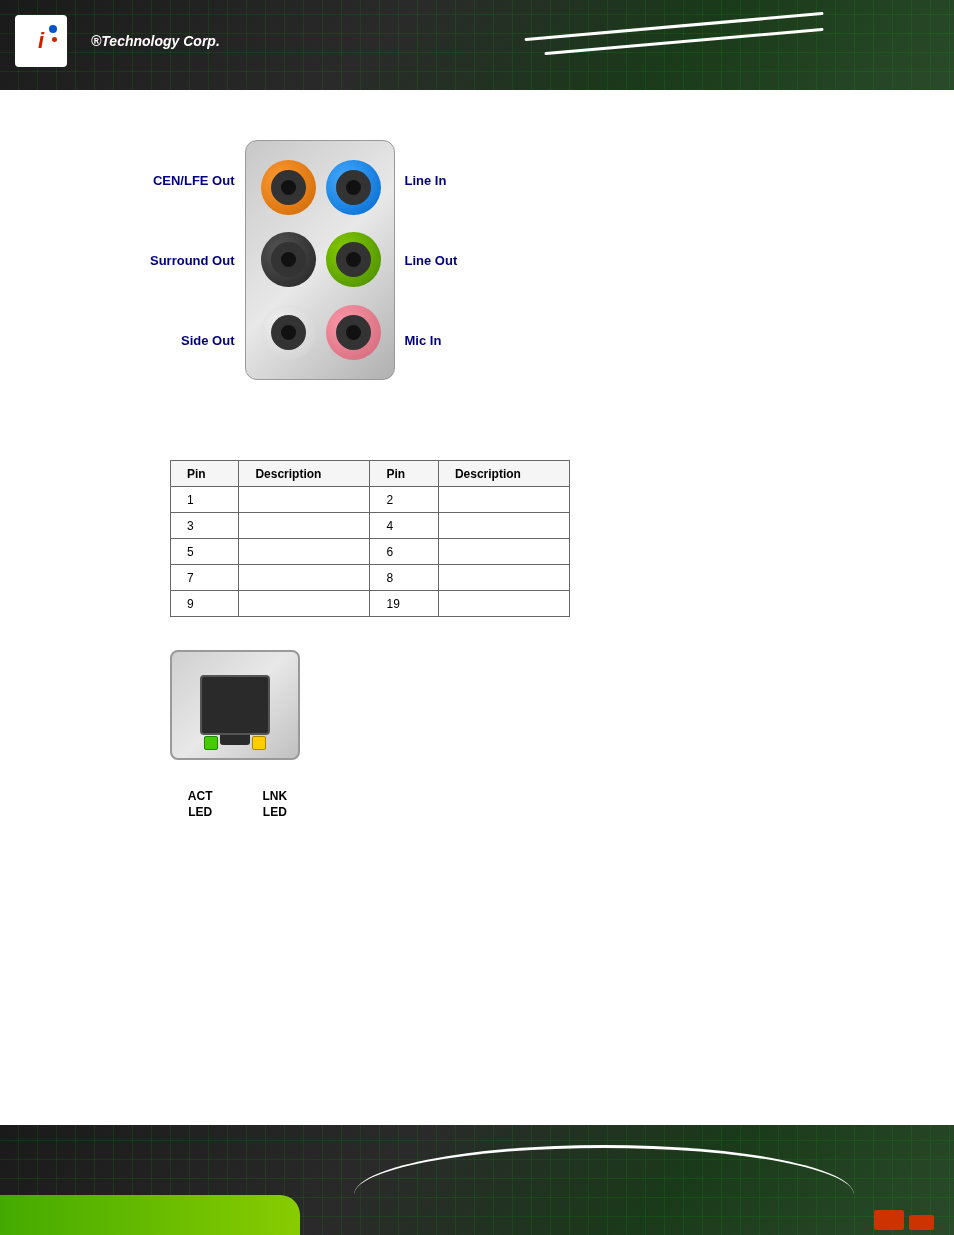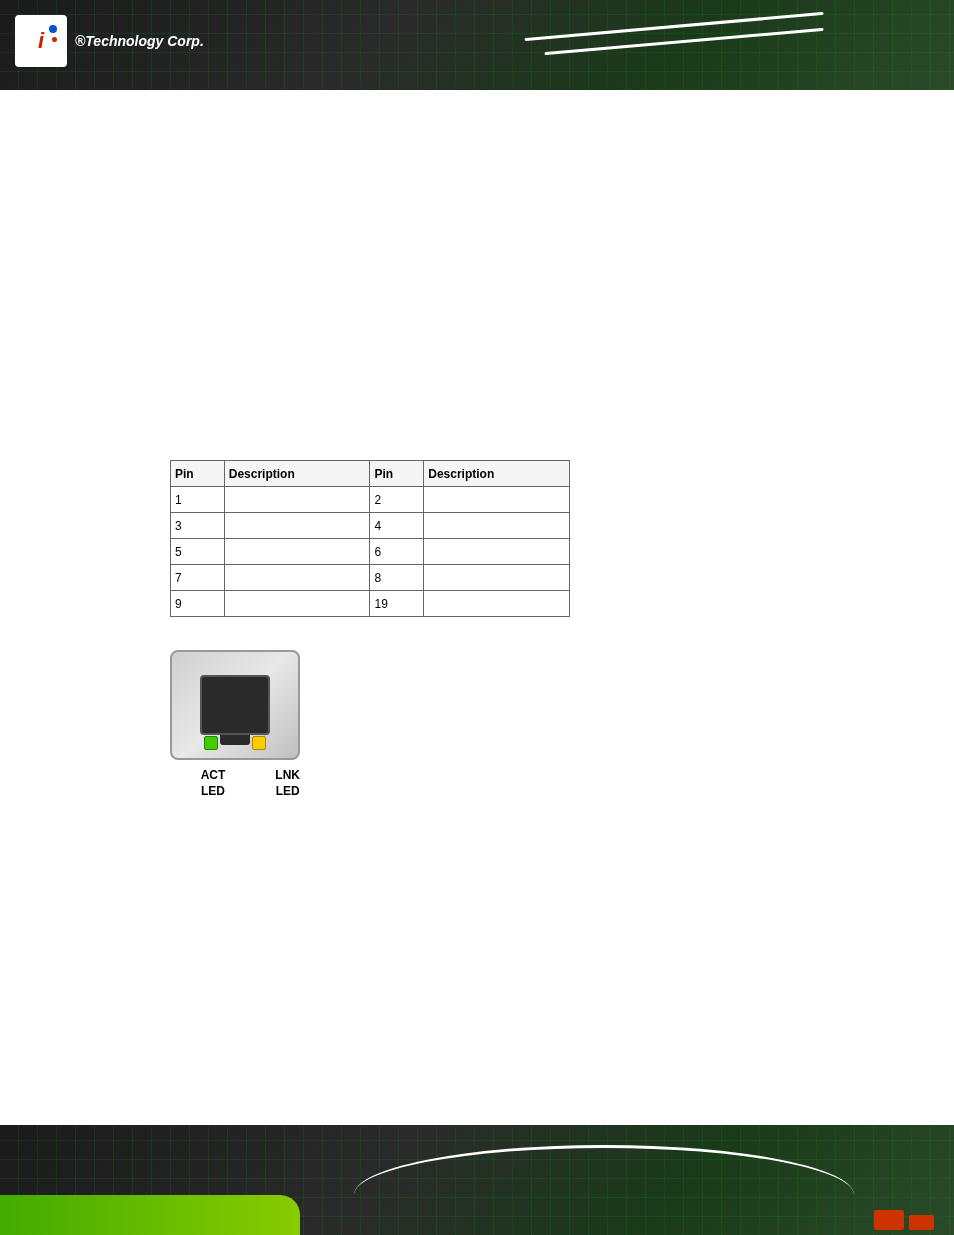--- a/index.html
+++ b/index.html
@@ -79,21 +79,21 @@
       background: #0055cc;
     }
     .logo-dot2 {
       position: absolute;
       top: 22px; right: 10px;
       width: 5px; height: 5px;
       border-radius: 50%;
       background: #cc2200;
     }
     .logo-text {
-      margin-left: 8px;
+      margin-left: 24px;
       color: white;
       font-size: 14px;
       font-style: italic;
       font-weight: bold;
     }
 
     
     .footer {
       position: absolute;
       bottom: 0; left: 0; right: 0;
@@ -238,36 +238,37 @@
       left: 170px;
       width: 400px;
     }
     table {
       width: 100%;
       border-collapse: collapse;
       font-size: 12px;
     }
     table td {
       border: 1px solid #666;
-      padding: 5px 4px;
+      padding: 5px 16px;
       height: 26px;
     }
     table tr:first-child td {
       font-weight: bold;
       background: #f5f5f5;
     }
 
     
     .network-diagram {
       position: absolute;
       top: 560px;
       left: 170px;
       display: flex;
       flex-direction: column;
-      align-items: flex-end;
+      align-items: center;
+      gap: 21px;
     }
     .rj45-container {
       width: 130px;
       height: 110px;
       background: linear-gradient(135deg, #d0d0d0, #e8e8e8, #c0c0c0);
       border: 2px solid #999;
       border-radius: 8px;
       position: relative;
       display: flex;
       align-items: center;
@@ -337,20 +338,40 @@
       <span class="logo-i">i</span>
       <div class="logo-dot1"></div>
       <div class="logo-dot2"></div>
     </div>
     <span class="logo-text">®Technology Corp.</span>
   </div>
 </div>
 
 <div class="content">
 
+  <div class="audio-diagram">
+    <div class="audio-labels-left">
+      <span class="audio-label-left">CEN/LFE Out</span>
+      <span class="audio-label-left">Surround Out</span>
+      <span class="audio-label-left">Side Out</span>
+    </div>
+    <div class="audio-panel">
+      <div class="audio-jack jack-orange"></div>
+      <div class="audio-jack jack-blue"></div>
+      <div class="audio-jack jack-dark"></div>
+      <div class="audio-jack jack-green"></div>
+      <div class="audio-jack jack-white"></div>
+      <div class="audio-jack jack-pink"></div>
+    </div>
+    <div class="audio-labels-right">
+      <span class="audio-label-right">Line In</span>
+      <span class="audio-label-right">Line Out</span>
+      <span class="audio-label-right">Mic In</span>
+    </div>
+  </div>
 
   <div class="table-container">
     <table>
       <tbody>
           <tr>
         <td>Pin</td>
         <td>Description</td>
         <td>Pin</td>
         <td>Description</td>
       </tr>

